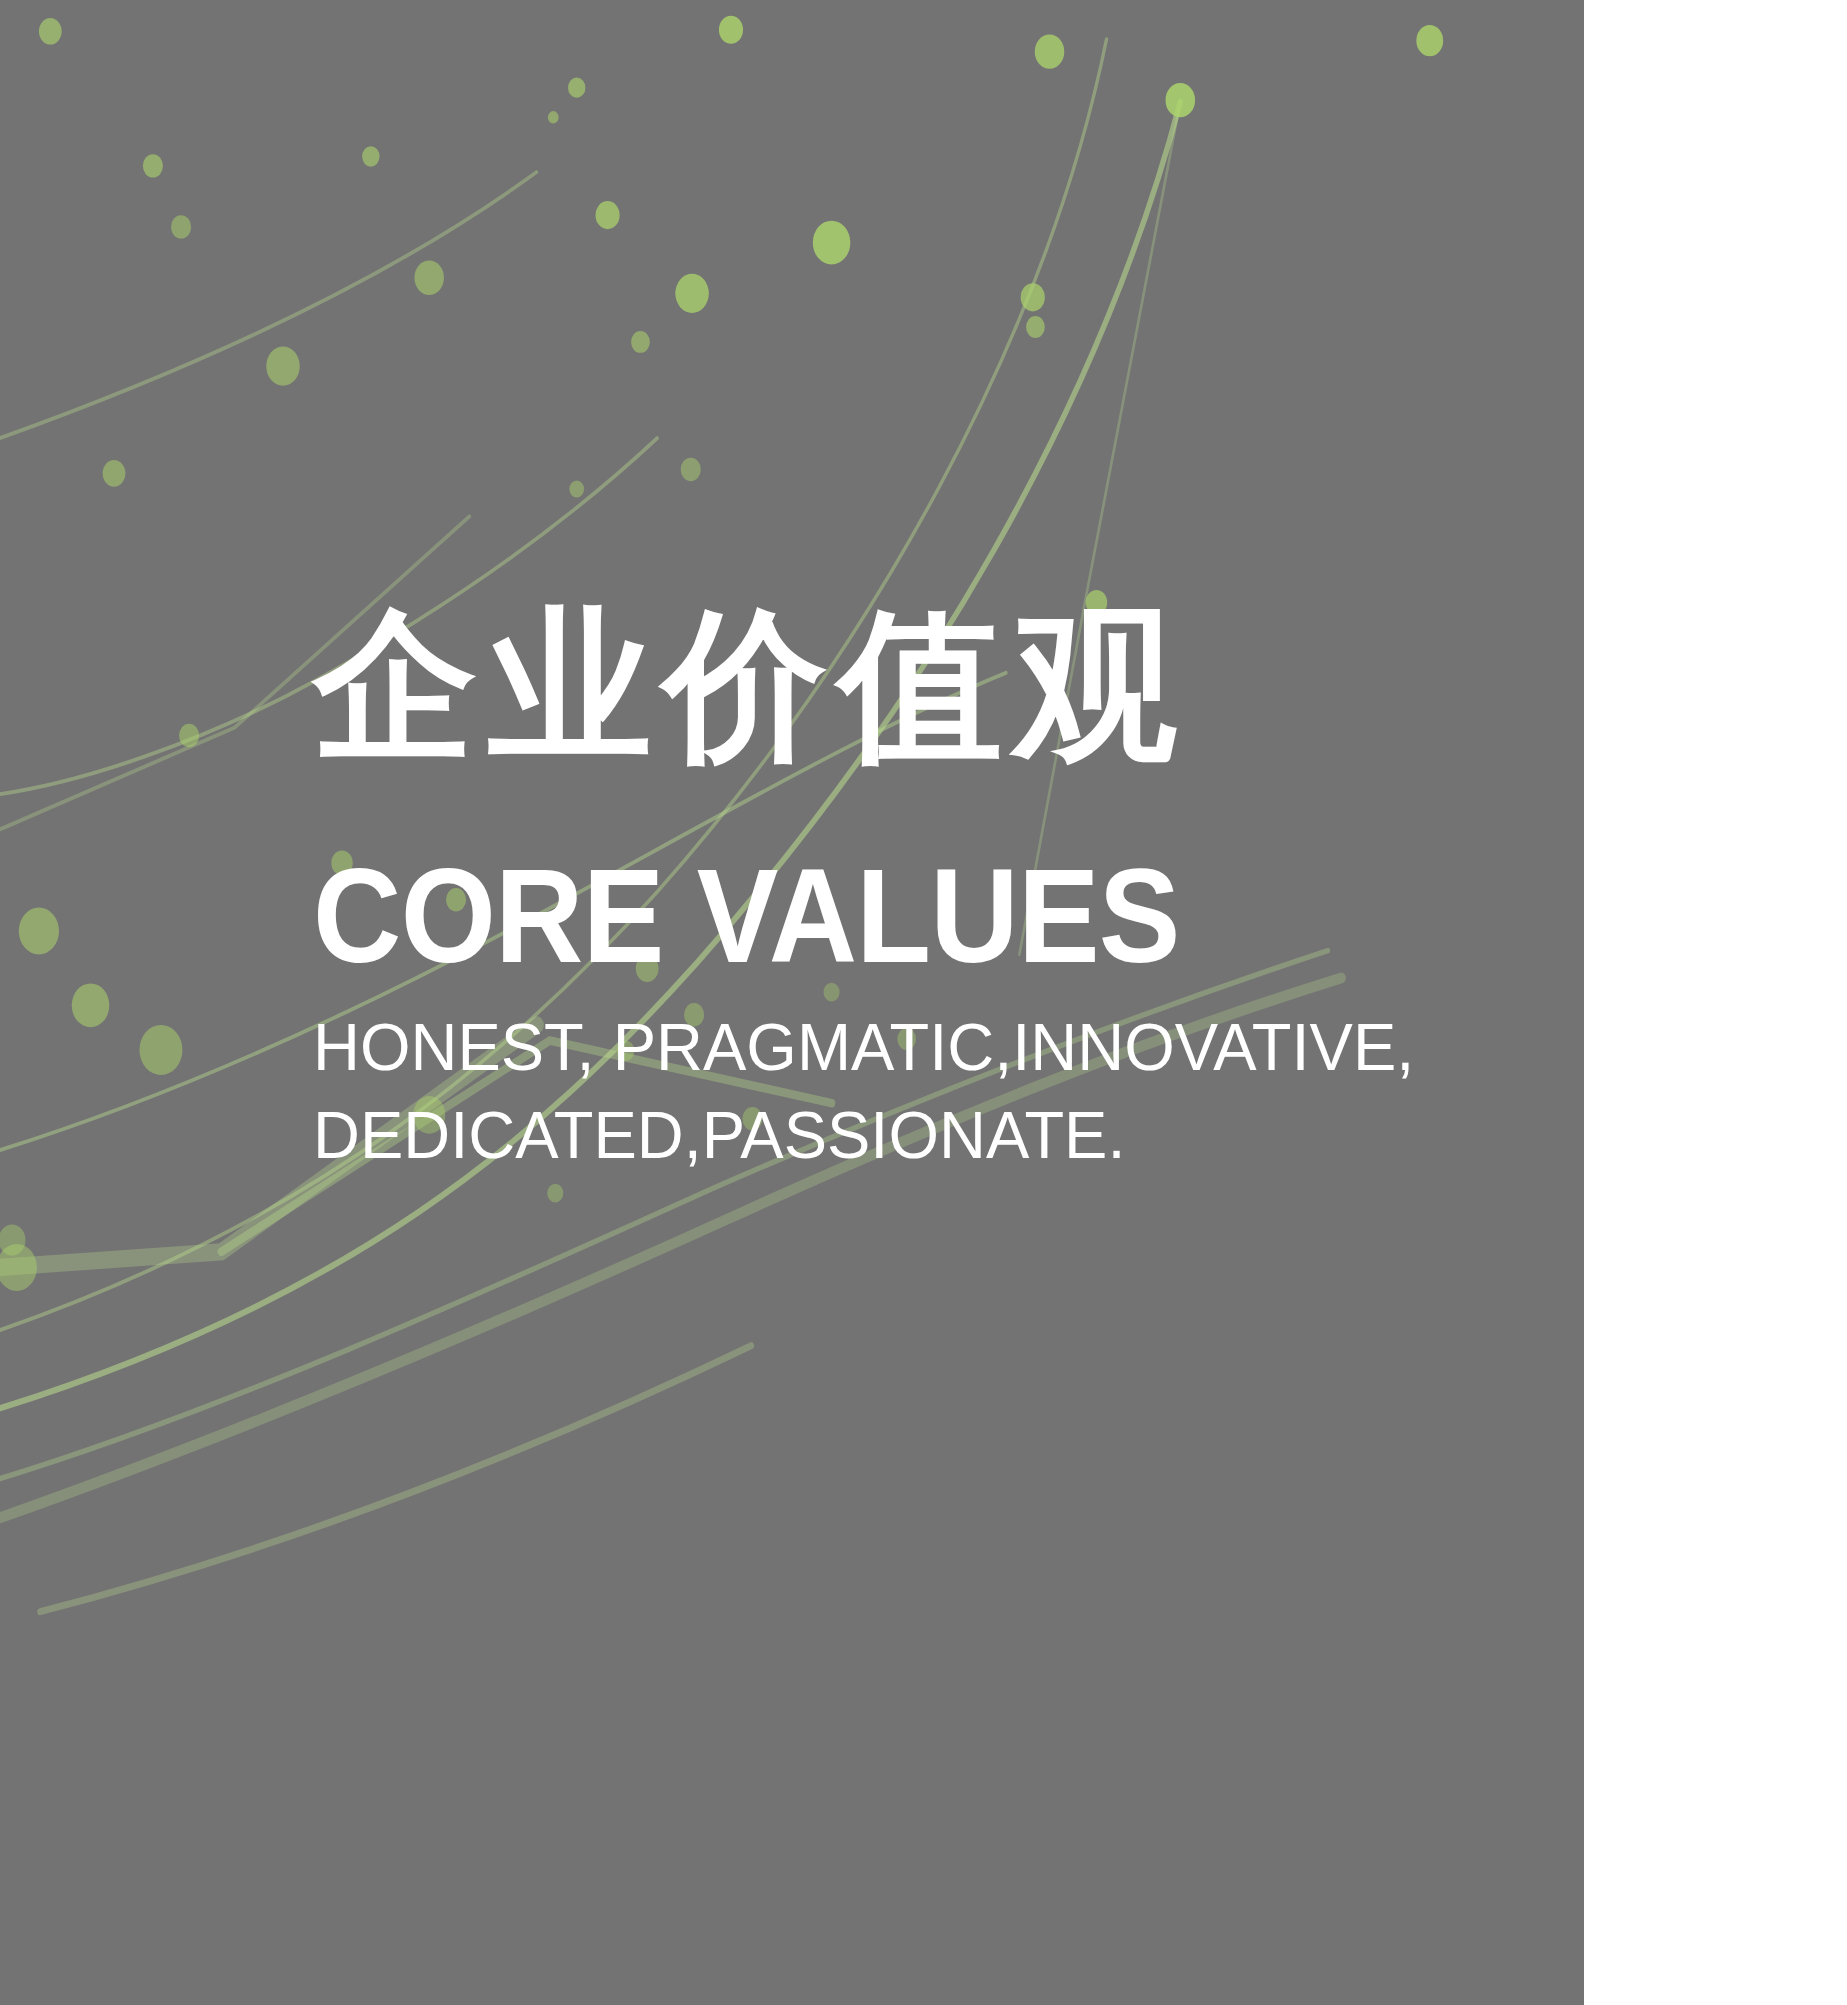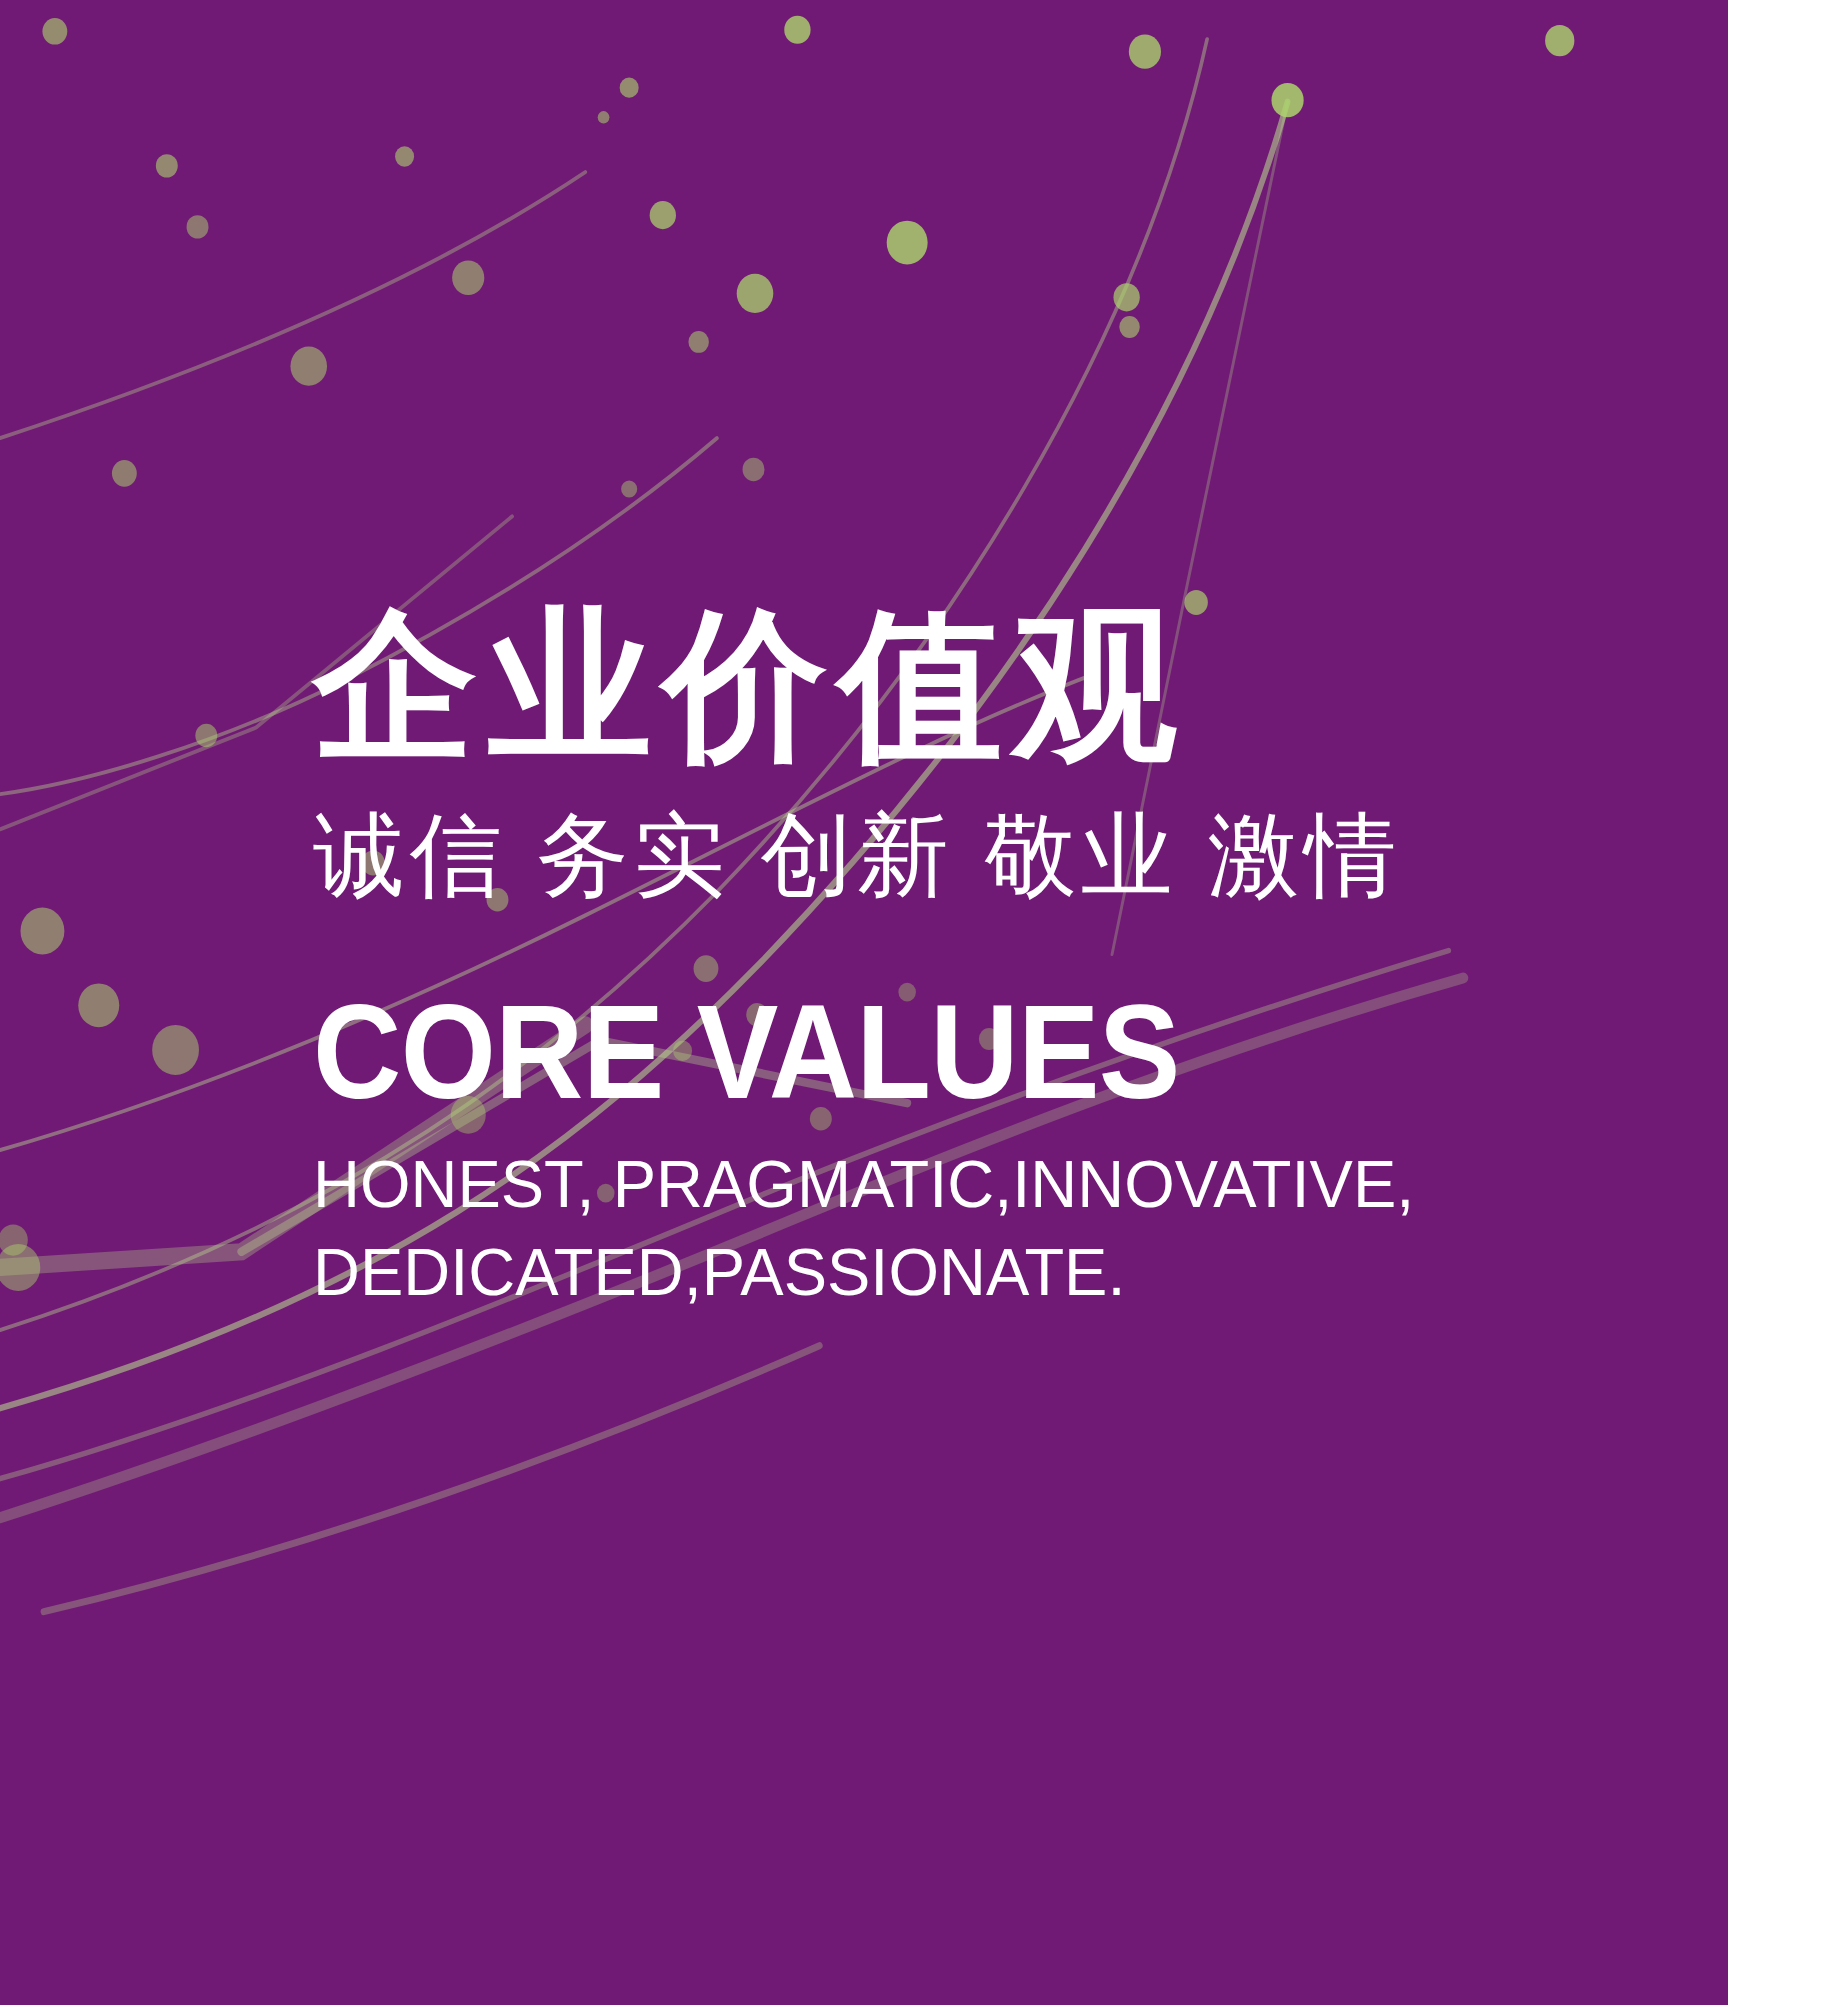--- a/index.html
+++ b/index.html
@@ -2,23 +2,23 @@
 <html style="font-size:12.5px"><head>
 <meta charset="utf-8">
 <style>
   html, body {
     margin: 0;
     padding: 0;
     background: #ffffff;
   }
   #poster {
     position: relative;
-    width: 1728px;
+    width: 1584px;
     height: 2006px;
-    background: #701a75;
+    background: #737373;
     overflow: hidden;
     font-family: "Liberation Sans", "DejaVu Sans", sans-serif;
   }
   #bg-network {
     position: absolute;
     inset: 0;
     width: 100%;
     height: 100%;
     pointer-events: none;
   }
@@ -131,21 +131,20 @@
       <circle cx="18" cy="1585" r="20" opacity="0.4"></circle>
       <circle cx="1352" cy="1328" r="14" opacity="0.38"></circle>
       <circle cx="1240" cy="1268" r="12" opacity="0.36"></circle>
     </g>
   </svg>
 
   <div id="content">
 
     <h1 class="title-cn">企业价值观</h1>
 
-    <p class="subtitle-cn">诚信 务实 创新 敬业 激情</p>
 
     <h2 class="headline-en">CORE VALUES</h2>
 
     <div class="body-en">
       <span class="line">HONEST, PRAGMATIC,INNOVATIVE,</span>
       <span class="line">DEDICATED,PASSIONATE.</span>
     </div>
 
   </div>
 </div>

